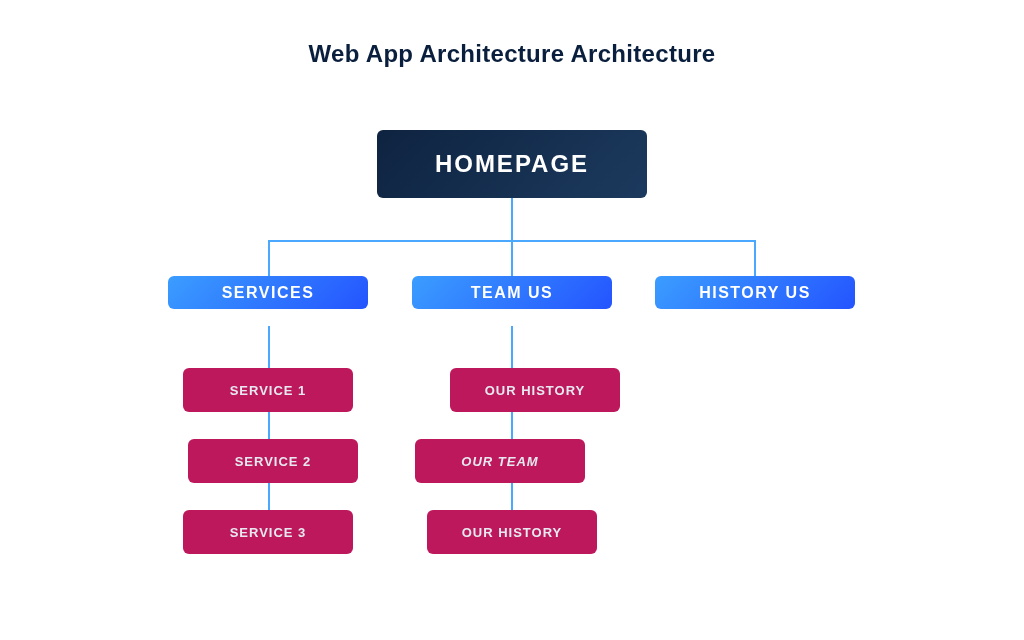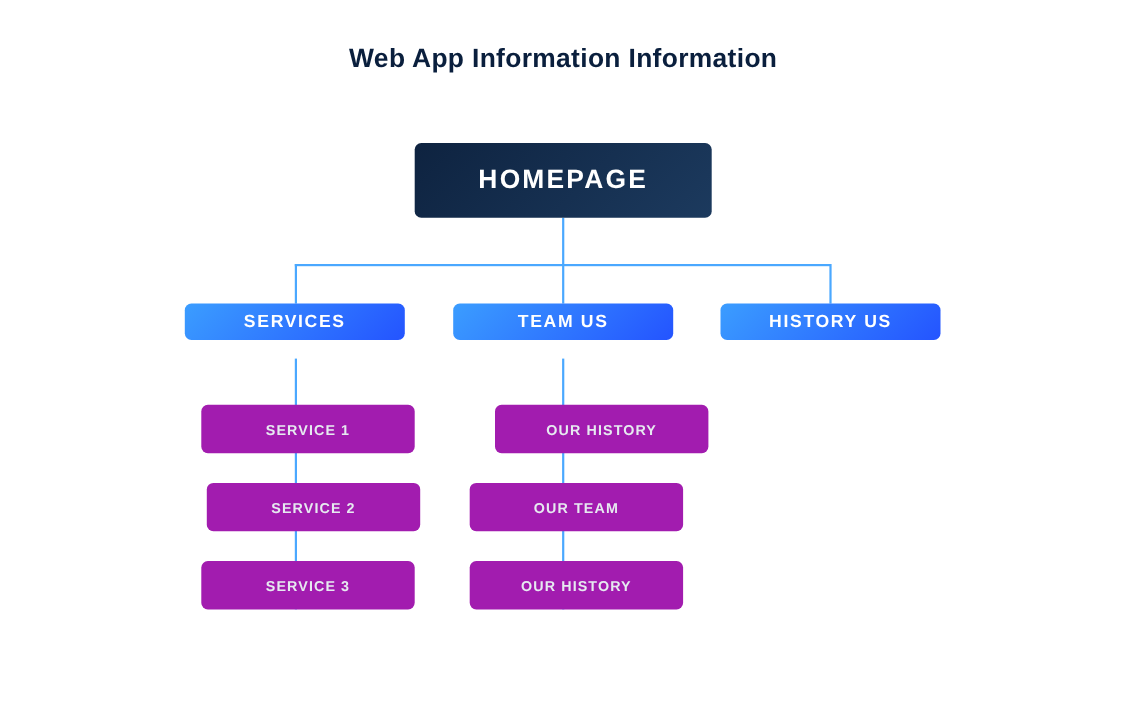--- a/index.html
+++ b/index.html
@@ -42,38 +42,38 @@
     }
     .node-branch {
       width: 200px;
       height: 33px;
       background: linear-gradient(135deg, #3b9dff 0%, #2454ff 100%);
       color: #ffffff;
       font-size: 16px;
       letter-spacing: 1.5px;
     }
     .node-leaf {
-      width: 194px;
+      width: 170px;
       height: 44px;
-      background: #a21caf;
+      background: #be185d;
       color: #e6eaf0;
       font-size: 13px;
       letter-spacing: 1px;
     }
     .connector {
       position: absolute;
       background: #4aa8ff;
     }
     .connector-h { height: 2px; }
     .connector-v { width: 2px; }
   </style>
 </head>
 <body>
 
-<div class="title">Web App Information Information</div>
+<div class="title">Web App Architecture Architecture</div>
 
 <div class="connector connector-v" style="left: 511px; top: 198px; height: 42px;"></div>
 
 <div class="connector connector-h" style="left: 268px; top: 240px; width: 487px;"></div>
 
 <div class="connector connector-v" style="left: 268px; top: 240px; height: 36px;"></div>
 
 <div class="connector connector-v" style="left: 511px; top: 240px; height: 36px;"></div>
 
 <div class="connector connector-v" style="left: 754px; top: 240px; height: 36px;"></div>
@@ -104,18 +104,18 @@
 <div class="node node-leaf" style="left: 188px; top: 439px;">
   <span>SERVICE 2</span>
 </div>
 <div class="node node-leaf" style="left: 183px; top: 510px;">
   <span>SERVICE 3</span>
 </div>
 
 <div class="node node-leaf" style="left: 450px; top: 368px;">
   <span>OUR HISTORY</span>
 </div>
-<div class="node node-leaf" style="left: 427px; top: 439px;">
+<div class="node node-leaf" style="left: 415px; top: 439px; font-style: italic;">
   <span>OUR TEAM</span>
 </div>
 <div class="node node-leaf" style="left: 427px; top: 510px;">
   <span>OUR HISTORY</span>
 </div>
 
 </body></html>

